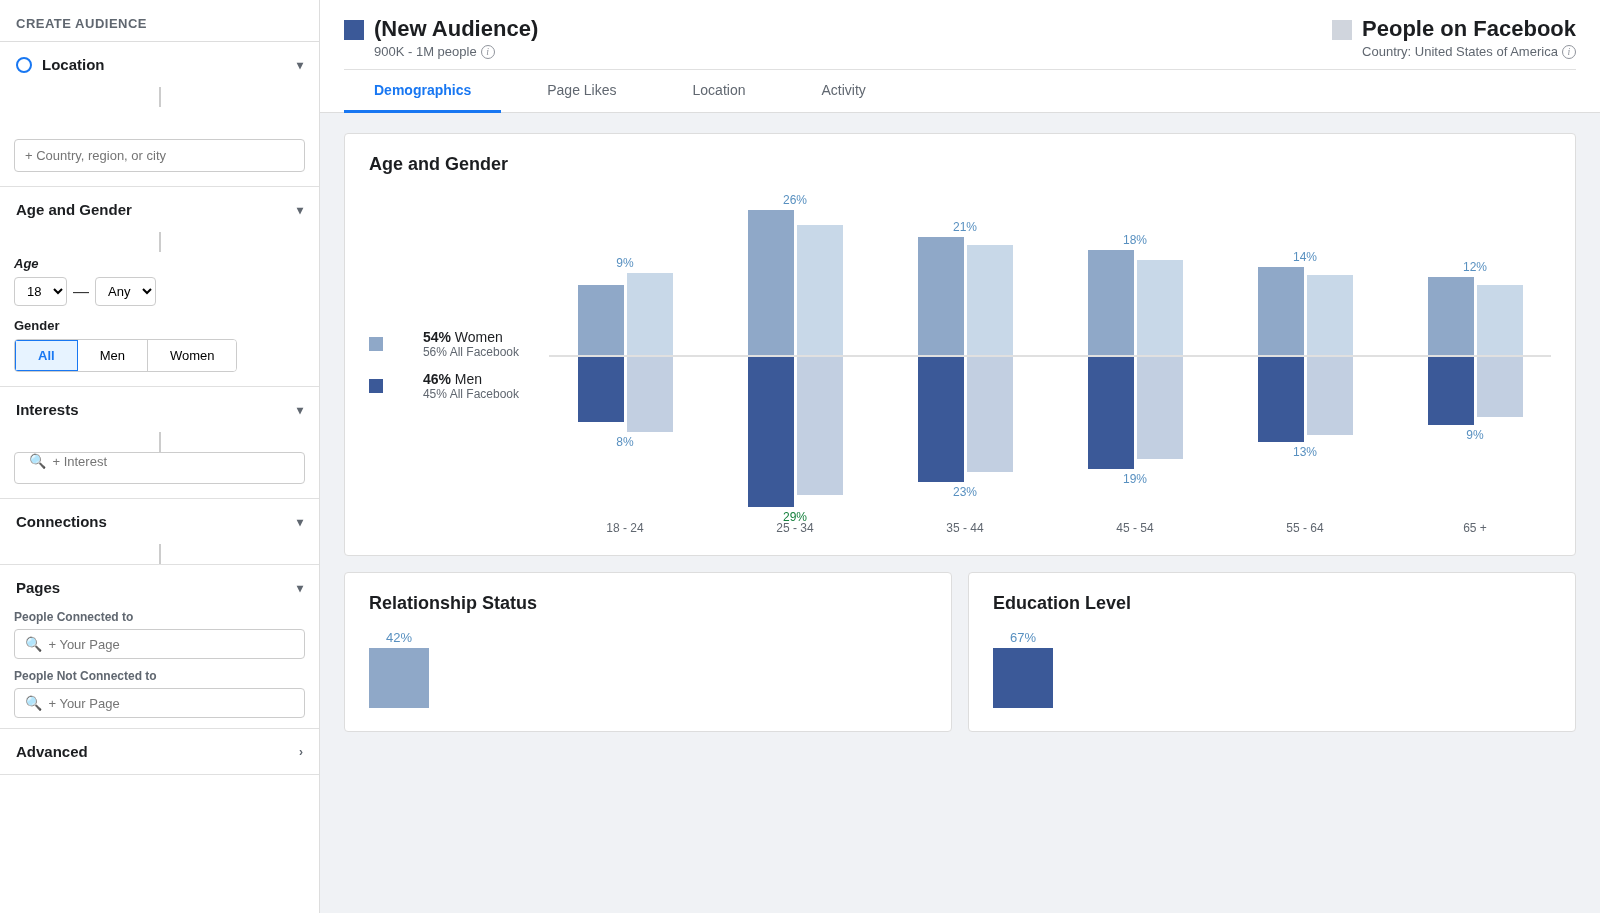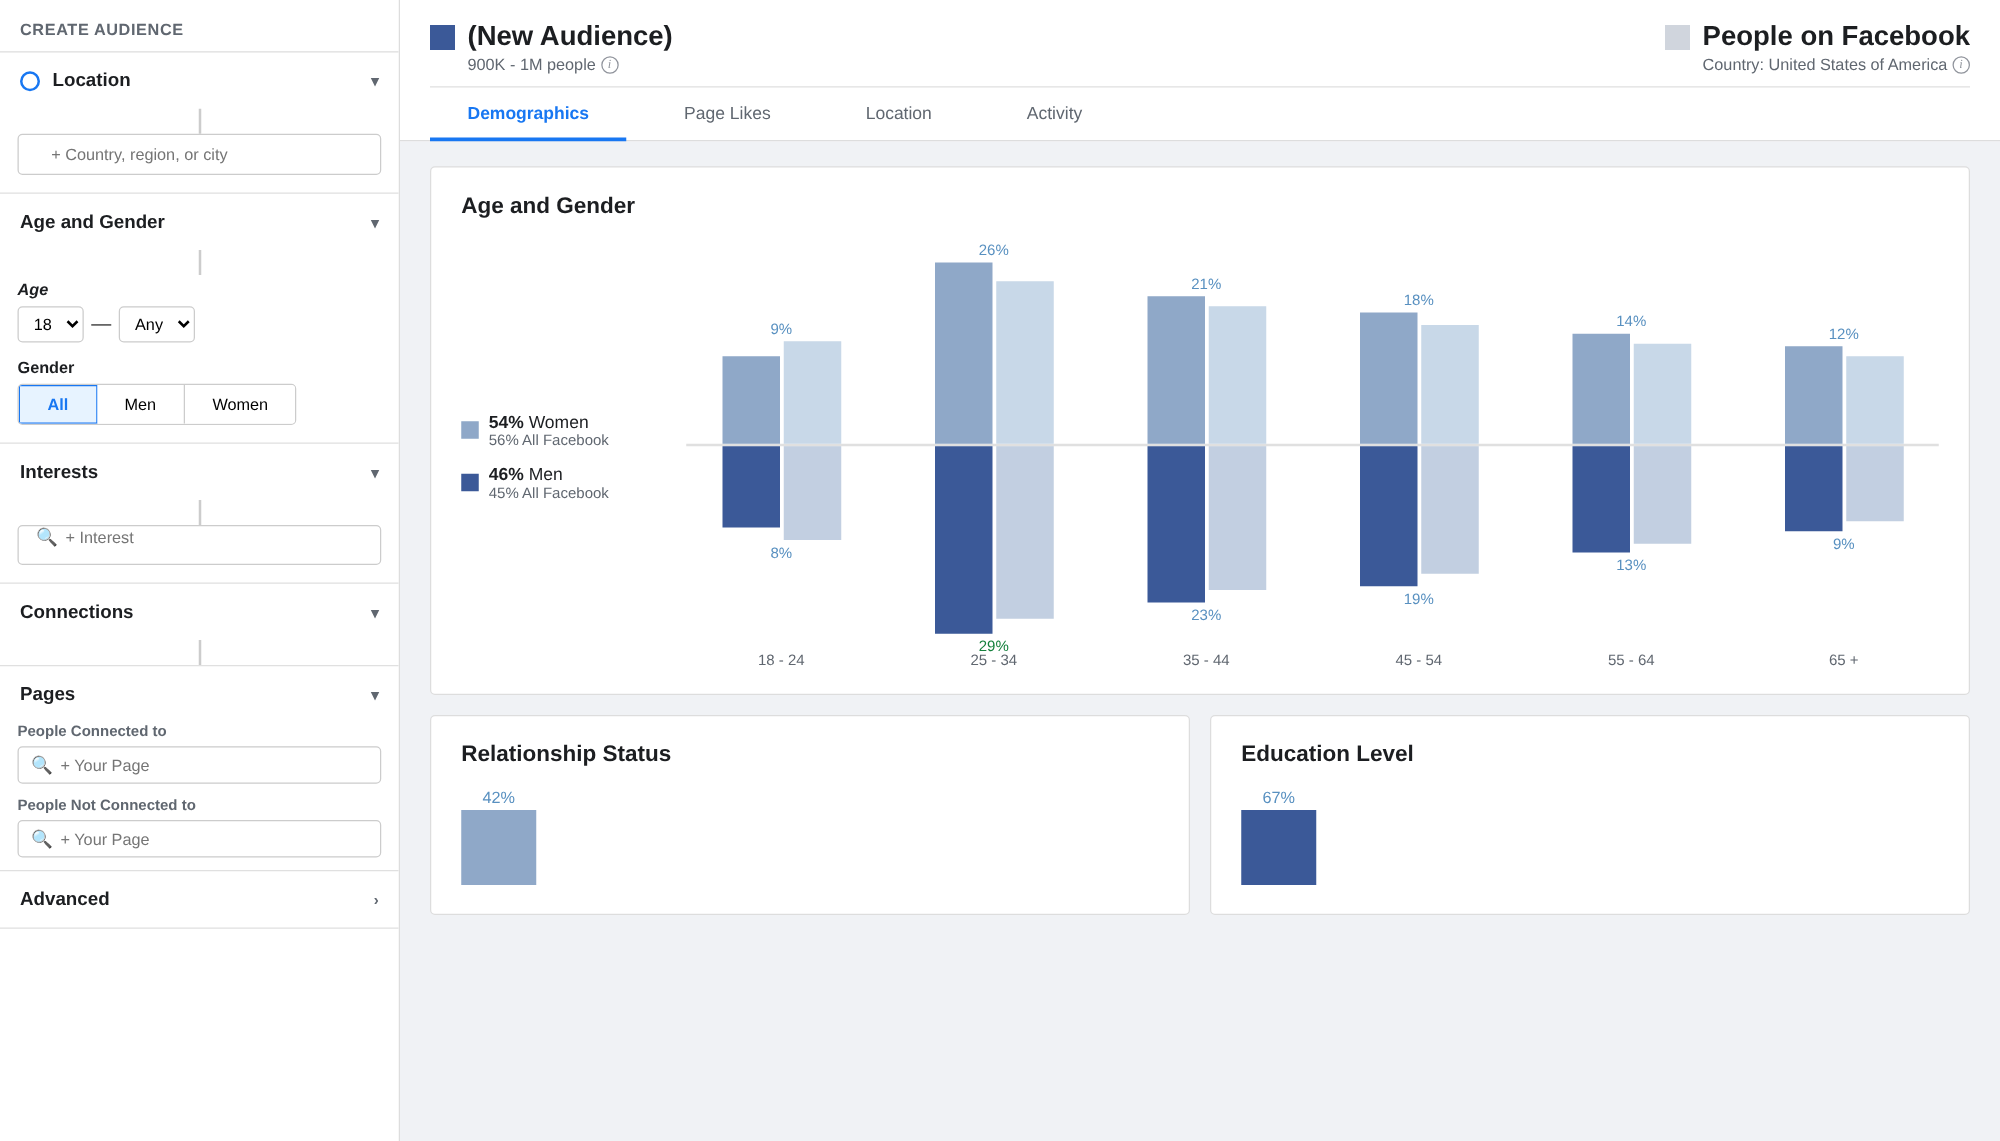--- a/index.html
+++ b/index.html
@@ -53,24 +53,25 @@
       background: #ccc;
       margin: 0 auto;
     }
     .sidebar-input-wrap {
       padding: 0 14px 14px;
     }
     .sidebar-input {
       width: 100%;
       border: 1px solid #ccc;
       border-radius: 4px;
-      padding: 8px 26px;
+      padding: 8px 10px;
       font-size: 13px;
       color: #606770;
       outline: none;
+      margin-top: 32px;
     }
 
     .age-gender-section { padding: 0 14px 14px; }
     .age-label { font-size: 13px; font-weight: 600; margin-bottom: 6px; margin-top: 4px; font-style: italic; }
     .age-row { display: flex; align-items: center; gap: 6px; margin-bottom: 12px; }
     .age-select {
       border: 1px solid #ccc;
       border-radius: 4px;
       padding: 5px 8px;
       font-size: 13px;
@@ -191,20 +192,21 @@
     .card-title {
       font-size: 18px;
       font-weight: 700;
       margin-bottom: 20px;
     }
     .legend-item {
       display: flex;
       align-items: center;
       gap: 8px;
       font-size: 14px;
+      justify-content: space-between;
     }
     .legend-square-women {
       width: 14px;
       height: 14px;
       background: #8fa8c8;
       flex-shrink: 0;
     }
     .legend-square-men {
       width: 14px;
       height: 14px;

